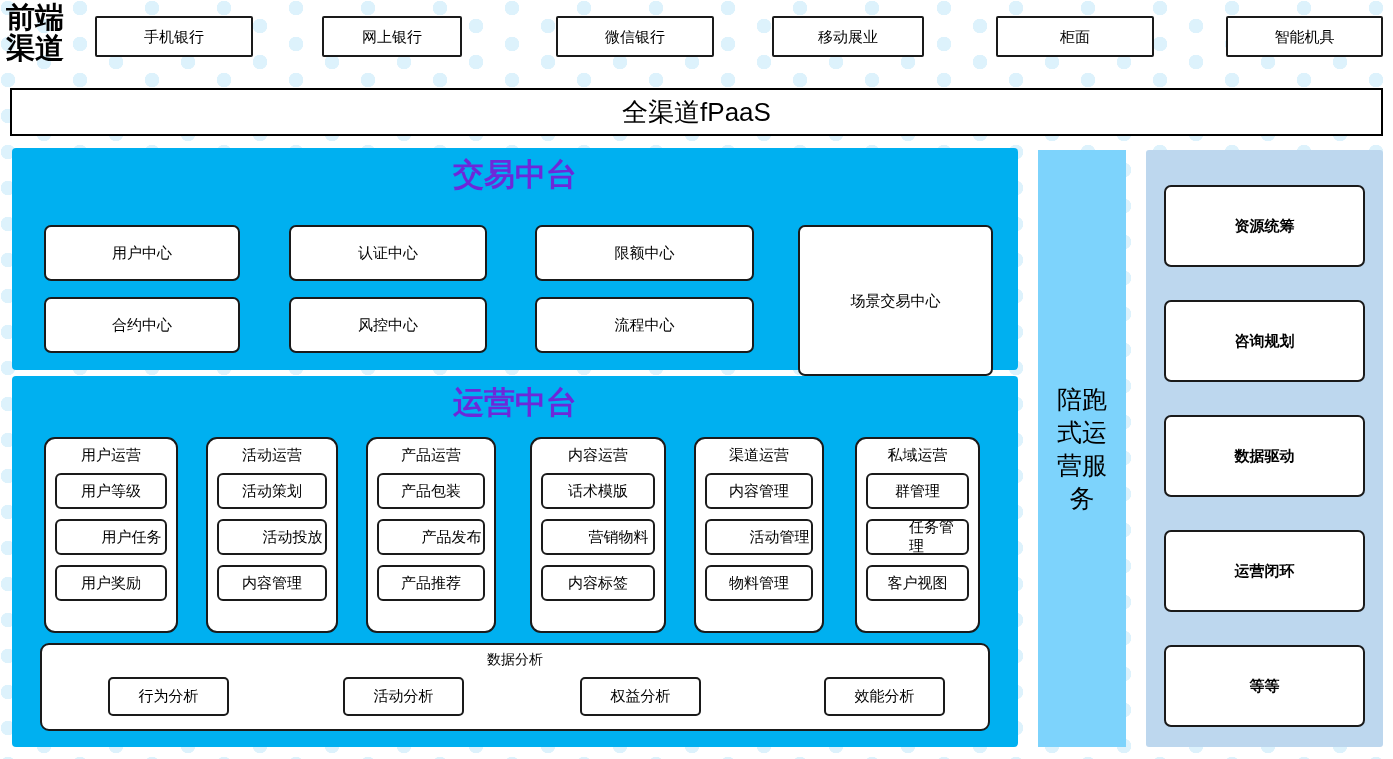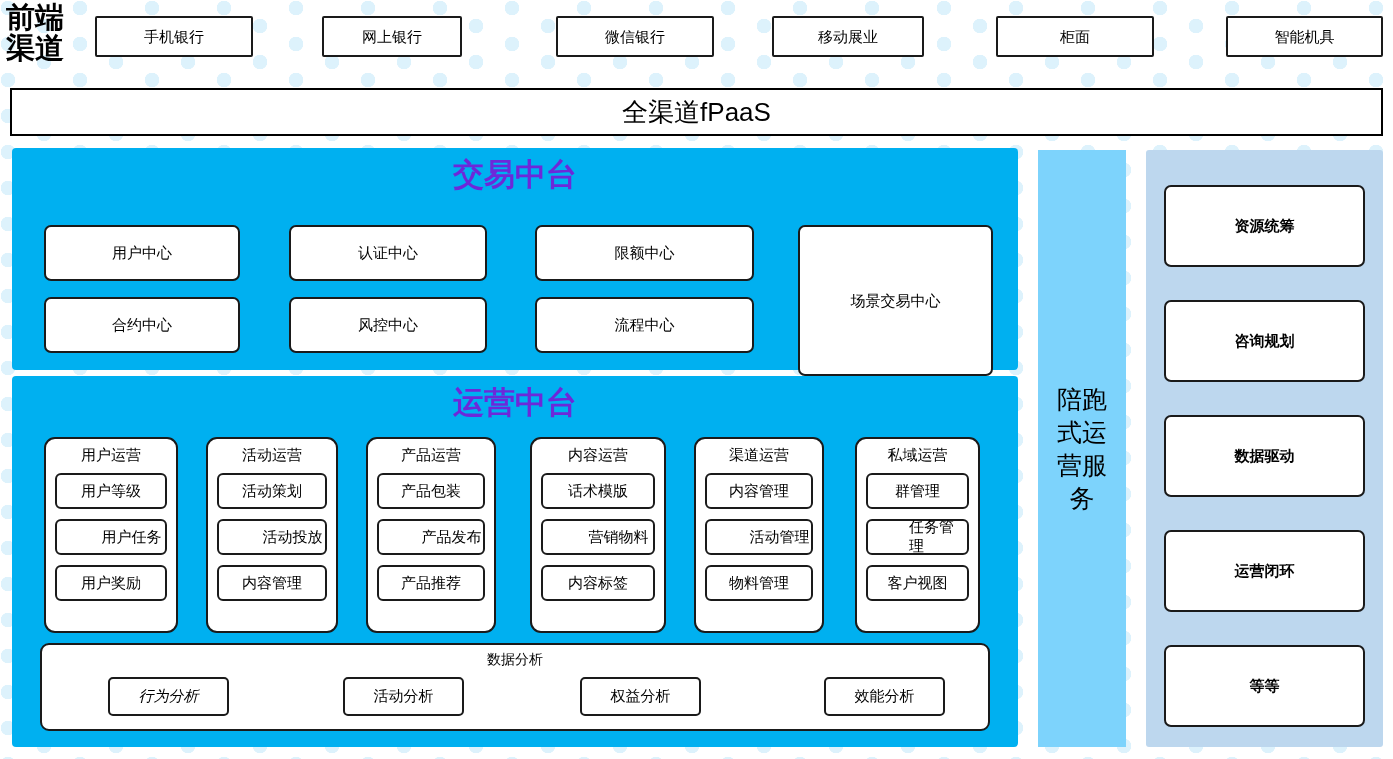--- a/index.html
+++ b/index.html
@@ -318,21 +318,21 @@
       <div class="ops-col-title">私域运营</div>
       <div class="ops-item i0">群管理</div>
       <div class="ops-item i1">任务管理</div>
       <div class="ops-item i2">客户视图</div>
     </div>
   </div>
 
 <div id="data-analysis">
   <div id="data-analysis-title">数据分析</div>
   <div id="data-analysis-items">
-      <div class="da-item" style="left: 66px; font-style: italic;">行为分析</div>
+      <div class="da-item" style="left: 66px;">行为分析</div>
       <div class="da-item" style="left: 301px;">活动分析</div>
       <div class="da-item" style="left: 538px;">权益分析</div>
       <div class="da-item" style="left: 782px;">效能分析</div>
     </div>
 </div>
 
 <div id="accompany-col">
   <div id="accompany-text">陪跑式运营服务</div>
 </div>
 

